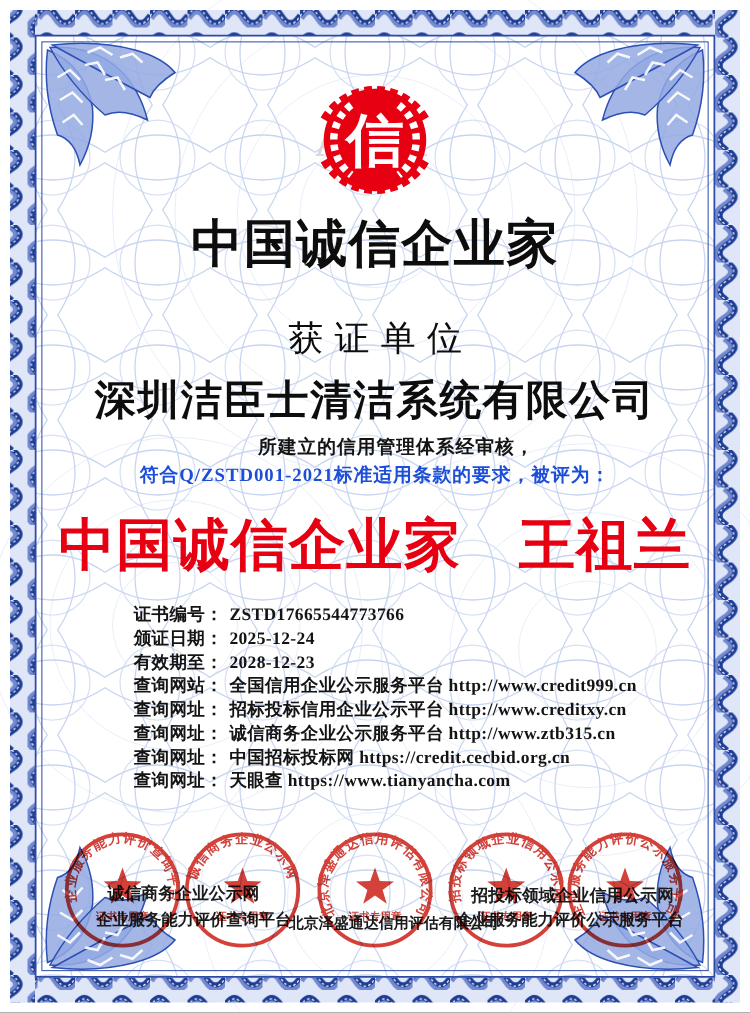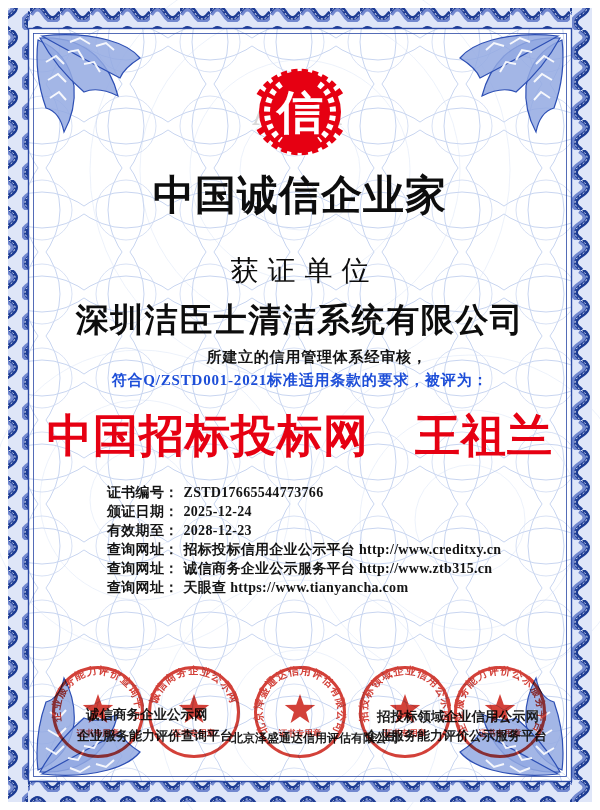--- a/index.html
+++ b/index.html
@@ -131,28 +131,30 @@
     <path d="M33,26 A35,35 0 0 0 33,82" fill="none" stroke="#ffffff" stroke-width="6" stroke-dasharray="5 4"></path>
     <path d="M71,26 A35,35 0 0 1 71,82" fill="none" stroke="#ffffff" stroke-width="6" stroke-dasharray="5 4"></path>
     <text x="52" y="70" text-anchor="middle" fill="#ffffff" style="font-size:46px;font-weight:900;font-family:'Liberation Serif',serif">信</text>
   </svg>
 
   <div class="abs centered title">中国诚信企业家</div>
   <div class="abs centered awardee-heading">获证单位</div>
   <div class="abs centered company">深圳洁臣士清洁系统有限公司</div>
   <div class="abs centered body-line1">所建立的信用管理体系经审核，</div>
   <div class="abs centered body-line2">符合Q/ZSTD001-2021标准适用条款的要求，被评为：</div>
-  <div class="abs centered award-line">中国招标投标网　王祖兰</div>
+  <div class="abs centered award-line">中国诚信企业家　王祖兰</div>
 
   <div class="abs details">
     <div class="detail-row"><span class="detail-label">证书编号：</span><span>ZSTD17665544773766</span></div>
     <div class="detail-row"><span class="detail-label">颁证日期：</span><span>2025-12-24</span></div>
     <div class="detail-row"><span class="detail-label">有效期至：</span><span>2028-12-23</span></div>
+    <div class="detail-row"><span class="detail-label">查询网站：</span><span>全国信用企业公示服务平台 http://www.credit999.cn</span></div>
     <div class="detail-row"><span class="detail-label">查询网址：</span><span>招标投标信用企业公示平台 http://www.creditxy.cn</span></div>
     <div class="detail-row"><span class="detail-label">查询网址：</span><span>诚信商务企业公示服务平台 http://www.ztb315.cn</span></div>
+    <div class="detail-row"><span class="detail-label">查询网址：</span><span>中国招标投标网 https://credit.cecbid.org.cn</span></div>
     <div class="detail-row"><span class="detail-label">查询网址：</span><span>天眼查 https://www.tianyancha.com</span></div>
   </div>
 
   <div class="stamp-text s1a">诚信商务企业公示网</div>
   <div class="stamp-text s1b">招投标领域企业信用公示网</div>
   <div class="stamp-text s2a">企业服务能力评价查询平台</div>
   <div class="stamp-text s2b">北京泽盛通达信用评估有限公司</div>
   <div class="stamp-text s2c">企业服务能力评价公示服务平台</div>
 
   <svg class="seal seal0" viewBox="0 0 96 96">

